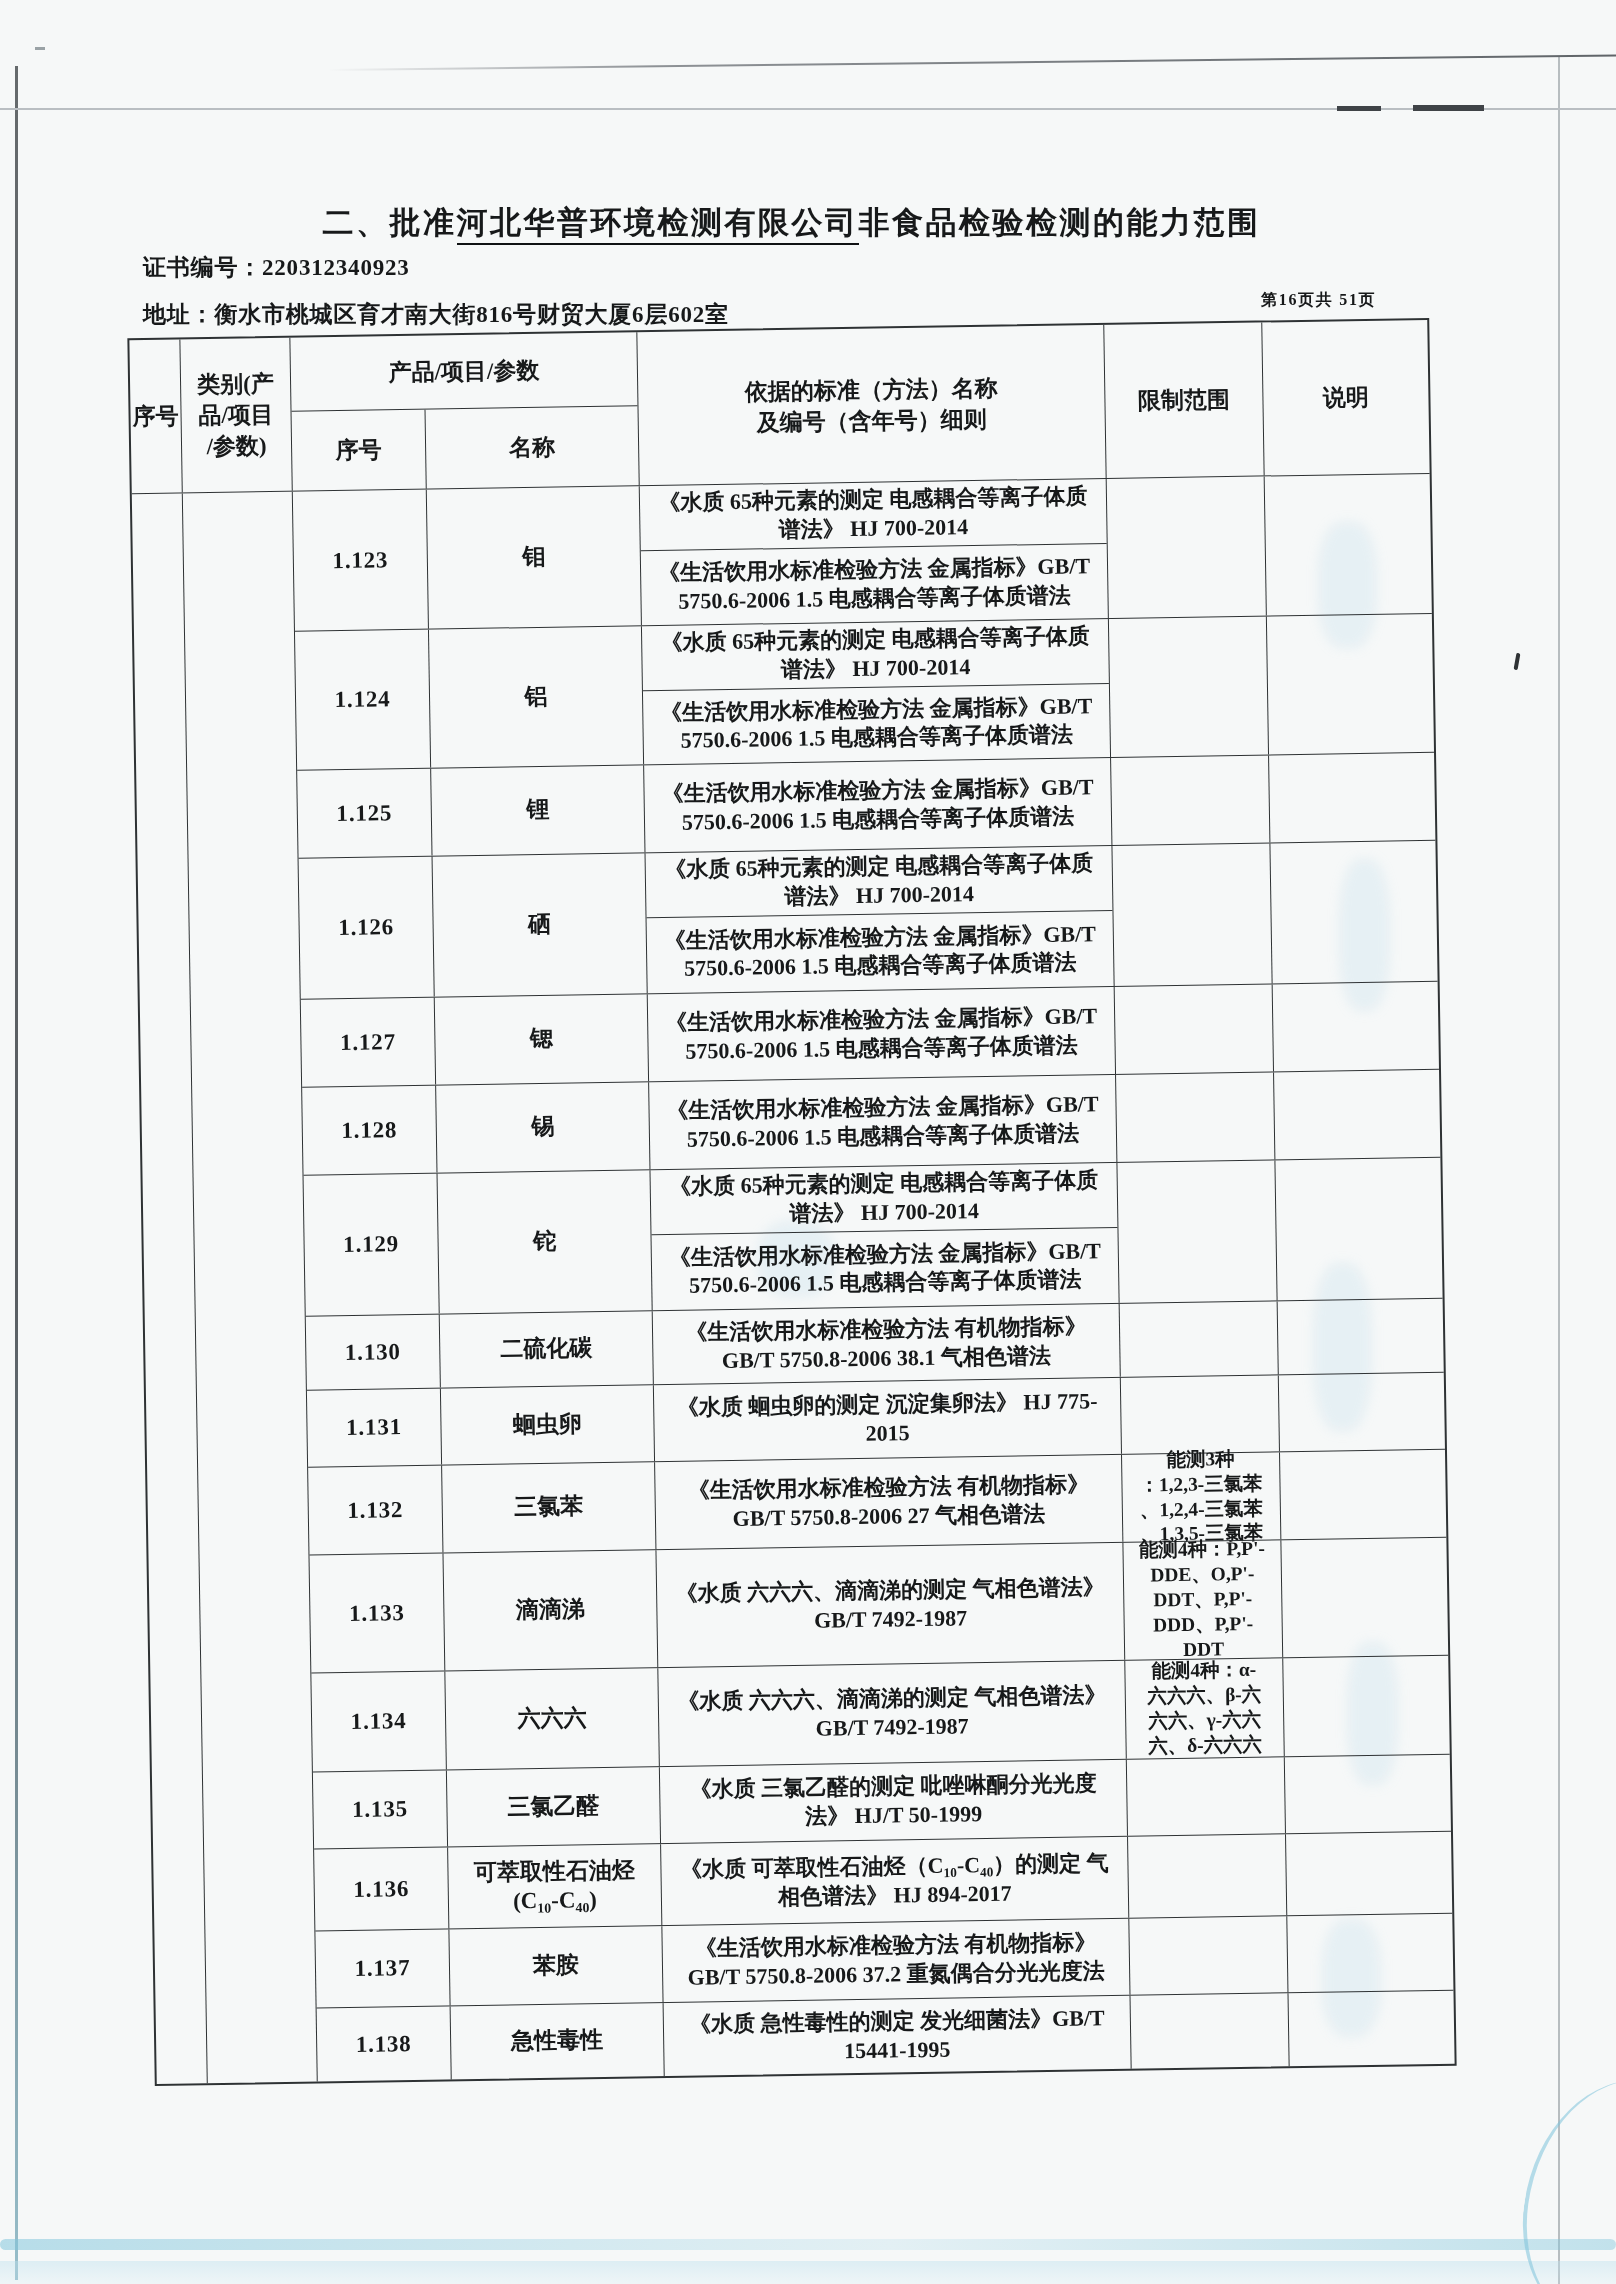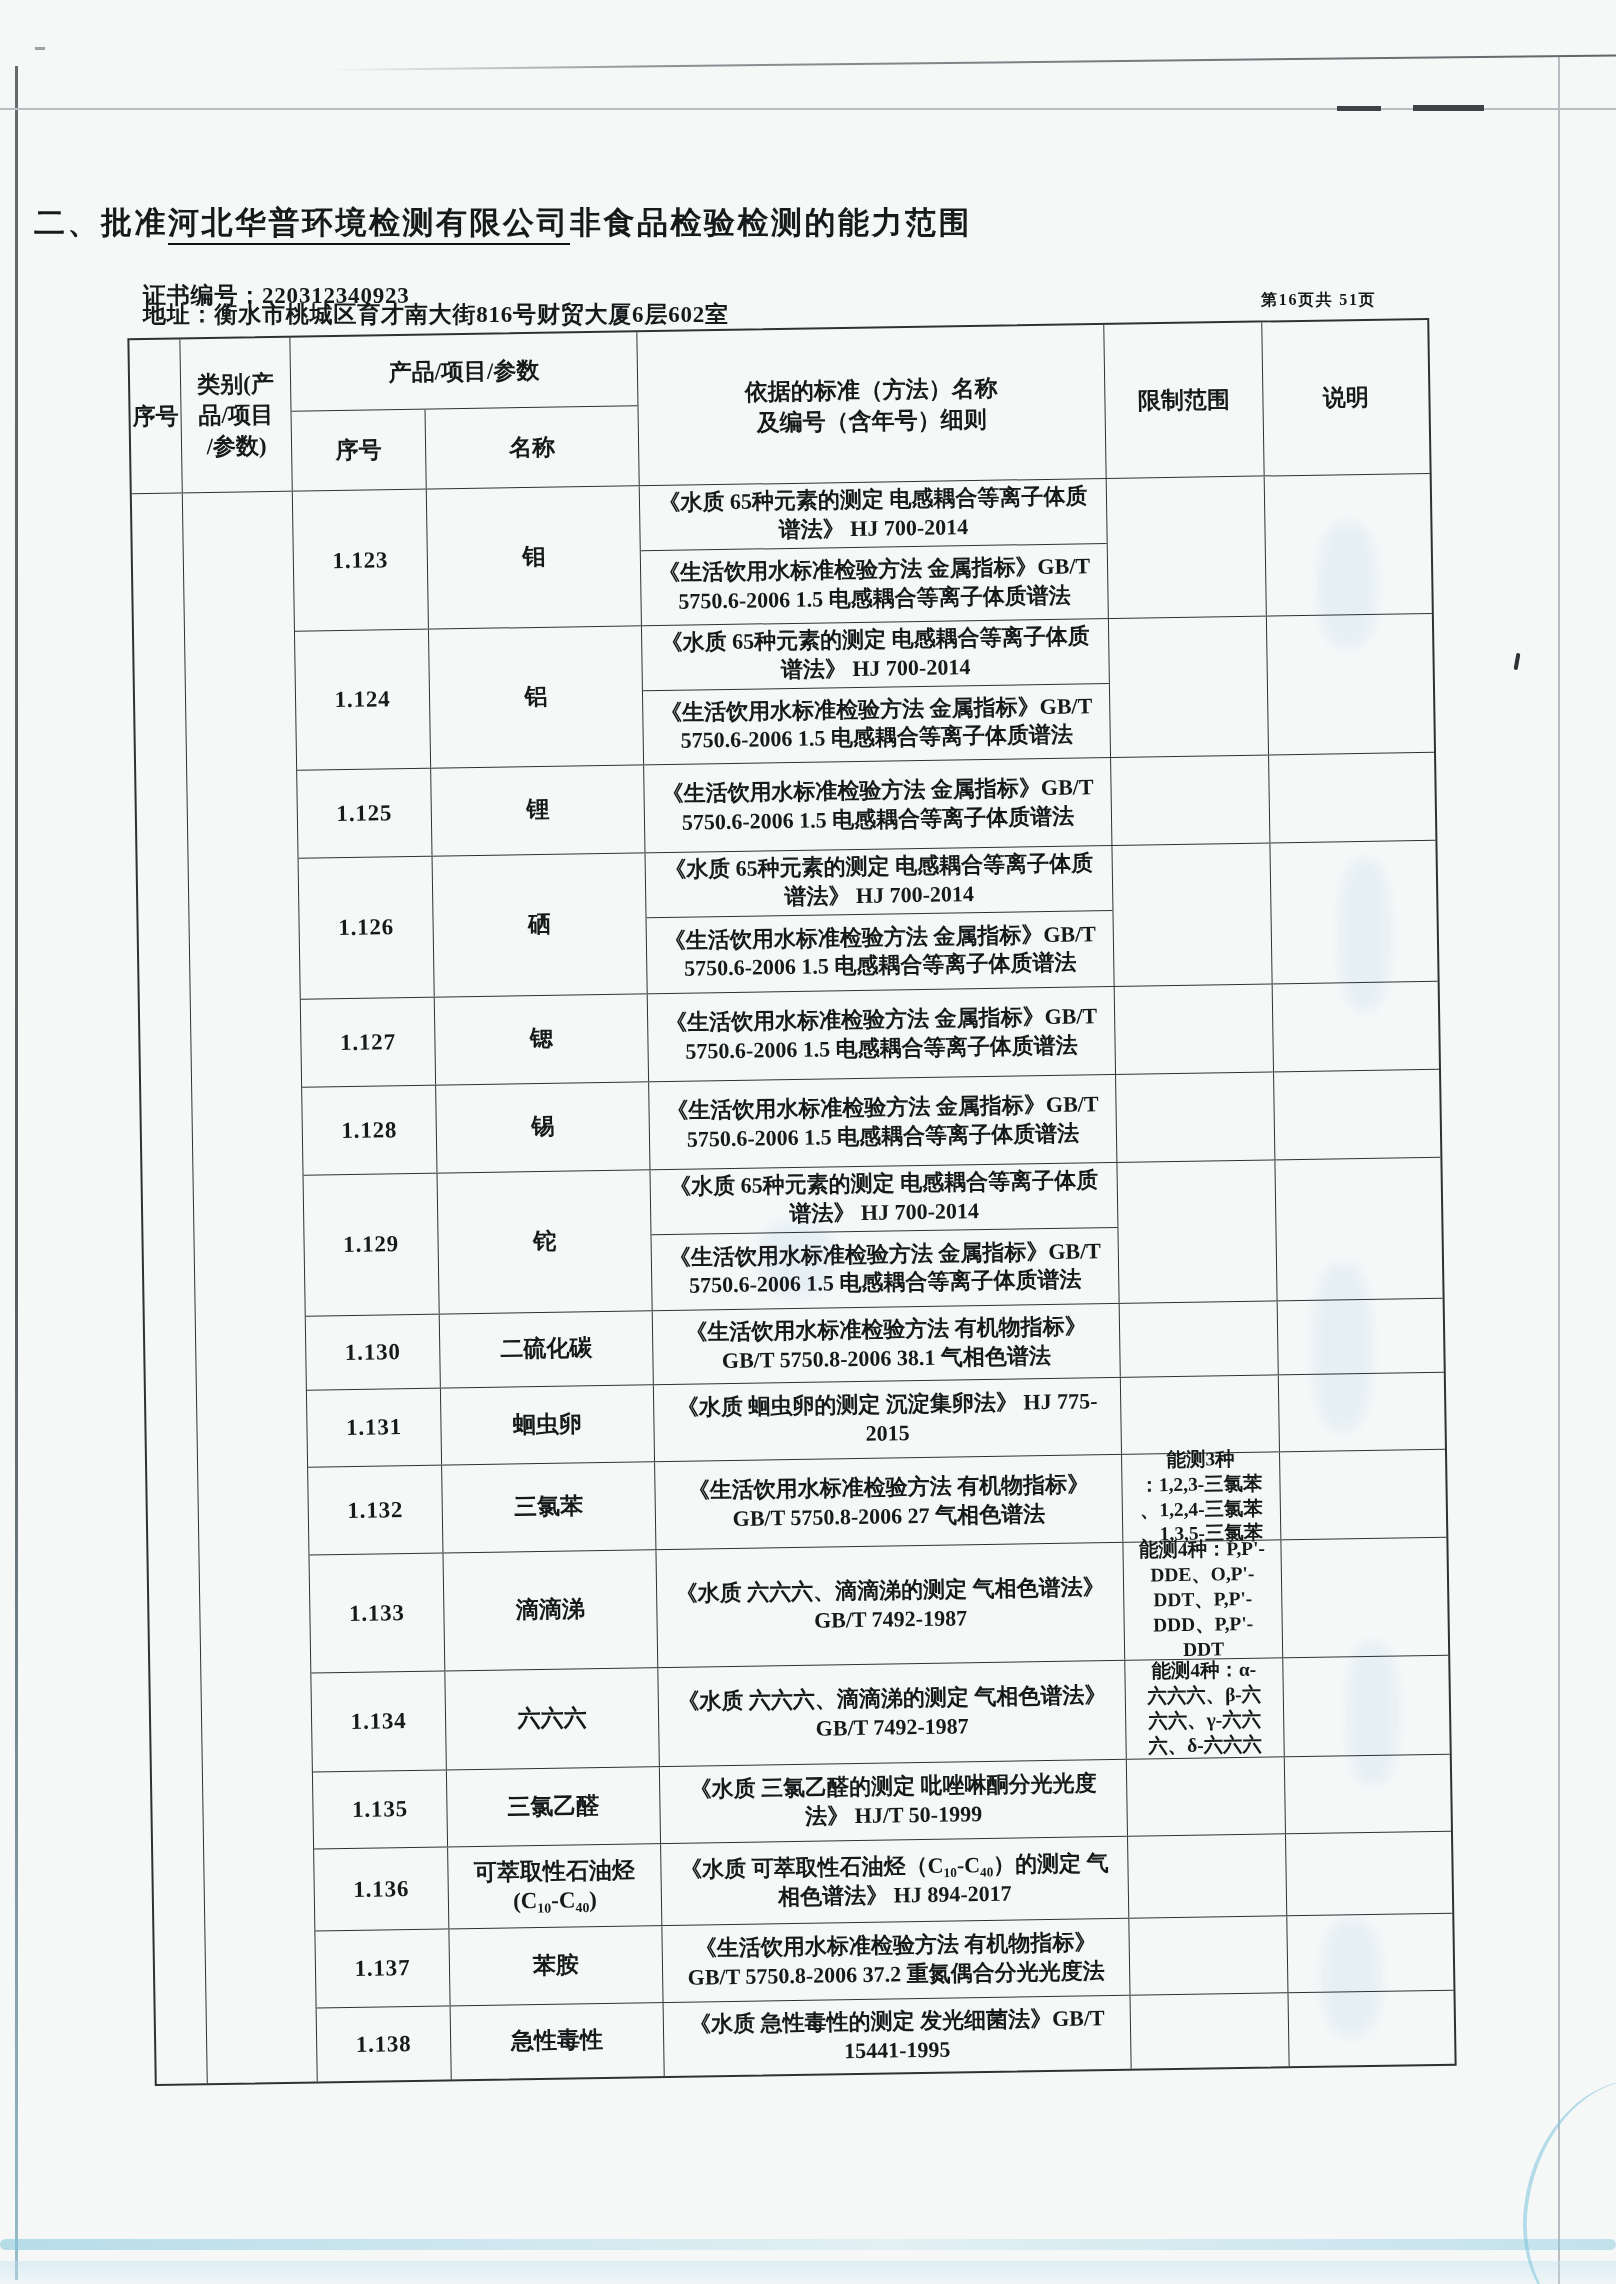--- a/index.html
+++ b/index.html
@@ -31,24 +31,24 @@
                 background:linear-gradient(to right, rgba(130,198,220,.55), rgba(170,216,232,.25) 55%, rgba(130,198,220,.45)); }
   .cyan-band2 { left:0; top:2261px; width:1616px; height:23px;
                 background:linear-gradient(to bottom, rgba(190,225,238,.45), rgba(210,235,244,.2)); }
   .cyan-curve { left:1525px; top:2079px; width:202px; height:253px;
                 border-left:4.2px solid rgba(125,195,218,.55);
                 border-radius:109px 0 0 93px / 143px 0 0 118px;
                 transform:rotate(8deg); }
   .smudge { background:rgba(150,202,226,.16); filter:blur(5.9px); border-radius:40%; }
 
   
-  .title { left:34px; top:202px; width:1515px; 
+  .title { left:34px; top:202px; width:1515px; text-align:center;
            font-size:31px; font-weight:700; letter-spacing:2.5px; }
   .title .u { border-bottom:2.5px solid #101214; padding-bottom:2.5px; }
-  .cert   { left:143px; top:280px; font-size:23px; font-weight:700; letter-spacing:0.8px;text-align:center; }
+  .cert   { left:143px; top:252px; font-size:23px; font-weight:700; letter-spacing:0.8px;text-align:center; }
   .addr   { left:143px; top:299px; font-size:23px; font-weight:700; letter-spacing:0.8px; }
   .pageinfo { left:1261px; top:290px; width:236px; font-size:16px; font-weight:700; letter-spacing:1.7px; }
 
   
   .tbl { left:141px; top:328px; width:1302px;
          border:2.5px solid #2e3234; transform:rotate(-0.9deg);
          font-weight:700; }
   .thead { display:flex; height:154px; border-bottom:1.7px solid #2e3234; }
   .hc { display:flex; align-items:center; justify-content:center;
         text-align:center; font-size:23px; border-right:1.7px solid #2e3234; }

